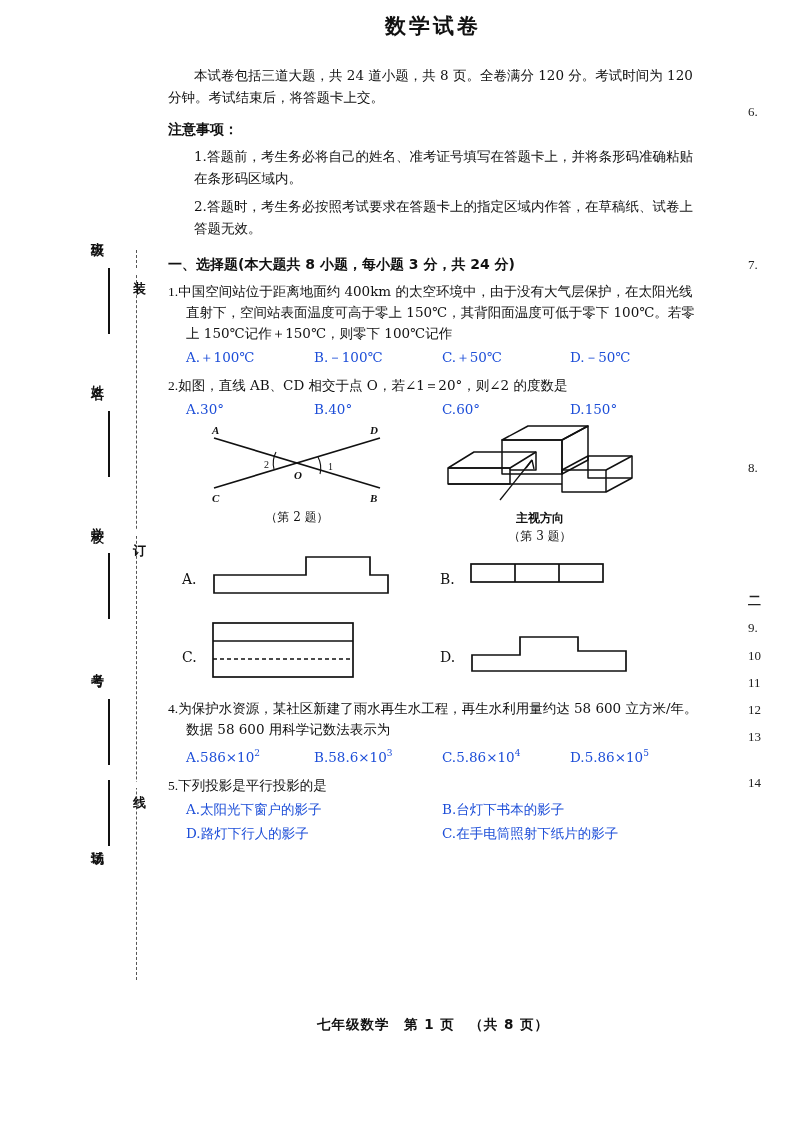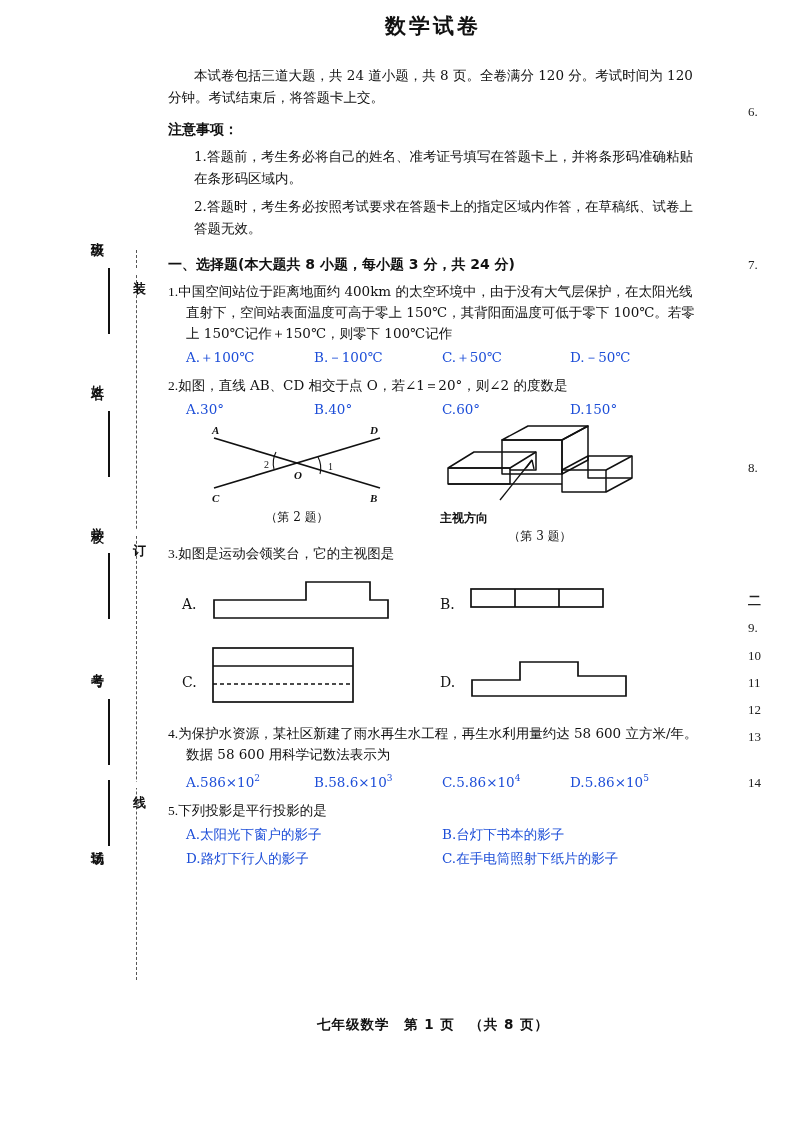--- a/index.html
+++ b/index.html
@@ -163,21 +163,21 @@
     top: -2px;
   }
   .fig-caption {
     text-align: center;
     font-family: "DejaVu Serif", serif;
     font-size: 12px;
     color: #111;
     margin-top: 1px;
   }
   #fig-q3 .view-dir-label {
-    text-align: left;
+    text-align: center;
     font-family: "DejaVu Sans", sans-serif;
     font-weight: bold;
     font-size: 12px;
     color: #111;
     margin-top: 0px;
   }
 
   
   #q3-options {
     position: relative;
@@ -333,21 +333,20 @@
           <path d="M92 38 L86 46 M92 38 L94 47" stroke-width="1.4"></path>
         </g>
       </svg>
       <div class="view-dir-label">主视方向</div>
       <div class="fig-caption">（第 3 题）</div>
     </div>
 
   </div>
 
   <div class="q-block">
-    <div class="q-stem"><span class="q-num">3.</span><span>如图是运动会领奖台，它的主视图是</span></div>
 
     <div id="q3-options">
 
       <span class="optlabel" style="left:14px; top:28px;">A.</span>
       <div class="optfig" style="left:42px; top:6px;">
         <svg width="182" height="48" viewBox="0 0 182 48">
           <path d="M4 26 L96 26 L96 8 L160 8 L160 26 L178 26 L178 44 L4 44 Z" fill="none" stroke="#111" stroke-width="1.7" stroke-linejoin="miter"></path>
         </svg>
       </div>
 

